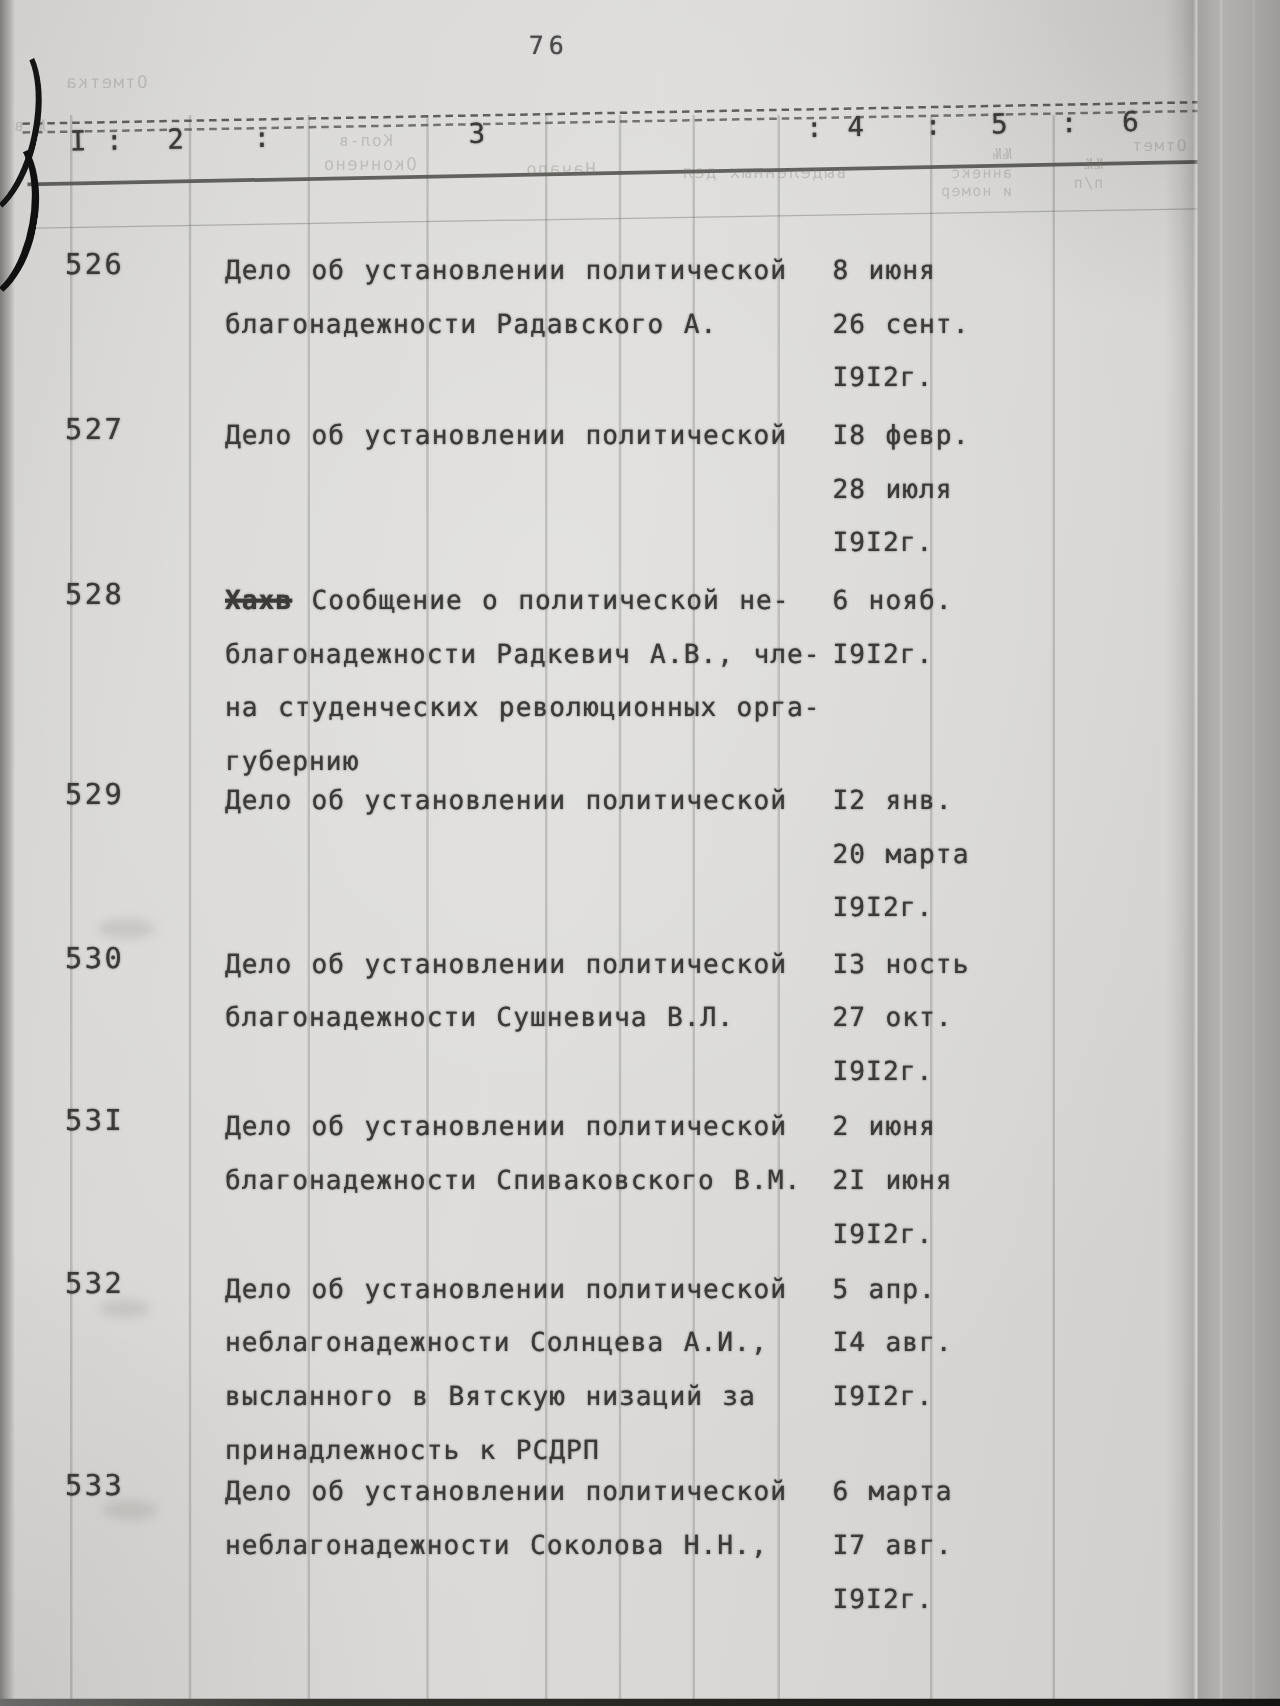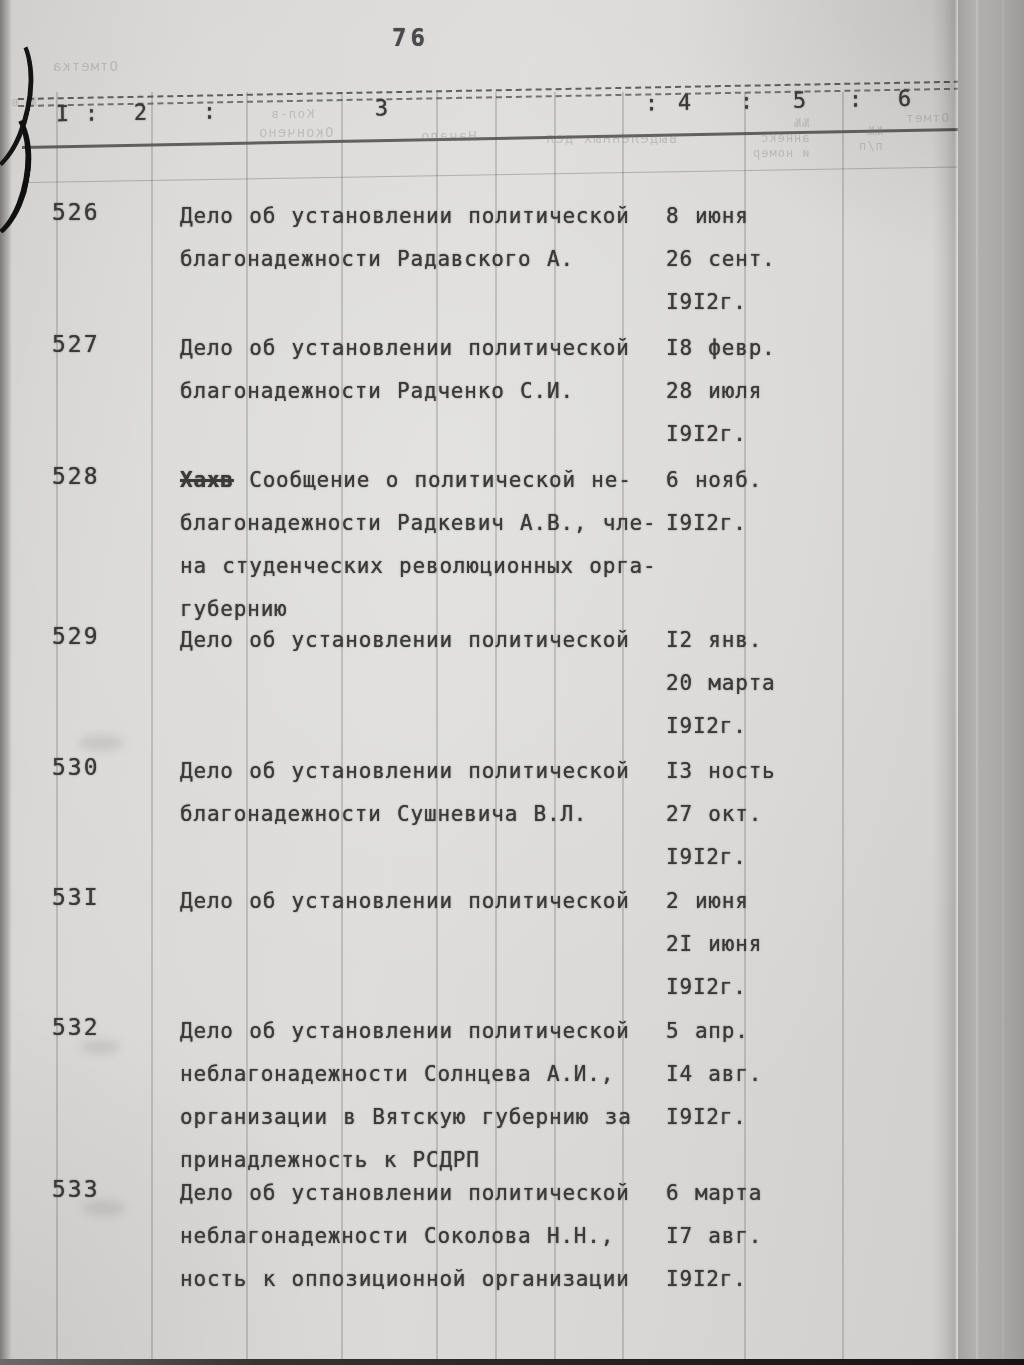--- a/index.html
+++ b/index.html
@@ -37,21 +37,21 @@
   }
   .arc{position:absolute;border:4px solid transparent;border-radius:50%;}
   .arc.a1{left:-42px;top:28px;width:64px;height:140px;border-right-color:#141414;border-right-width:5px;transform:rotate(12deg);}
   .arc.a2{left:-46px;top:104px;width:66px;height:130px;border-right-color:#101010;border-right-width:6px;transform:rotate(10deg);}
   .bottom-edge{
     position:absolute;left:0;bottom:0;width:1024px;height:6px;
     background:linear-gradient(90deg,#6a6a68,#35342f 25%,#23221e 60%,#151412);
   }
   
   .ink{color:#3b3a38;text-shadow:0 0 1px rgba(59,58,56,.9),0 0 2.5px rgba(59,58,56,.22);}
-  .page-number{position:absolute;left:392px;top:24px;font-size:24px;letter-spacing:4px;color:#4b4a4c;text-shadow:0 0 1px rgba(75,74,76,.8);font-weight:bold;}
+  .page-number{position:absolute;left:423px;top:24px;font-size:20px;letter-spacing:4px;color:#4b4a4c;text-shadow:0 0 1px rgba(75,74,76,.8);}
   
   .rule{position:absolute;transform-origin:left center;}
   .rule-top{left:18px;top:98px;width:942px;height:5px;
     border-top:2px dashed rgba(42,42,42,.70);border-bottom:2px dashed rgba(42,42,42,.60);transform:rotate(-1.05deg);}
   .rule-mid{left:22px;top:146px;width:938px;height:0;
     border-top:3px solid rgba(48,48,46,.72);transform:rotate(-1.1deg);}
   .rule-low{left:28px;top:182px;width:930px;height:0;
     border-top:1px solid rgba(100,100,98,.38);transform:rotate(-0.95deg);}
   .colnums{position:absolute;left:20px;top:102px;width:940px;height:34px;transform:rotate(-1.05deg);transform-origin:left center;}
   .colnums span{position:absolute;top:0;font-size:22px;}
@@ -136,21 +136,20 @@
     <div class="row-dates ink">
           <div class="line">8 июня</div>
           <div class="line">26 сент.</div>
           <div class="line">I9I2г.</div>
         </div>
   </div>
       <div class="row" style="top: 308px;">
     <div class="row-no ink">527</div>
     <div class="row-desc ink">
           <div class="line">Дело об установлении политической</div>
-          <div class="line">благонадежности Радченко С.И.</div>
         </div>
     <div class="row-dates ink">
           <div class="line">I8 февр.</div>
           <div class="line">28 июля</div>
           <div class="line">I9I2г.</div>
         </div>
   </div>
       <div class="row" style="top: 440px;">
     <div class="row-no ink">528</div>
     <div class="row-desc ink">
@@ -184,47 +183,47 @@
     <div class="row-dates ink">
           <div class="line">I3 ность</div>
           <div class="line">27 окт.</div>
           <div class="line">I9I2г.</div>
         </div>
   </div>
       <div class="row" style="top: 861px;">
     <div class="row-no ink">53I</div>
     <div class="row-desc ink">
           <div class="line">Дело об установлении политической</div>
+          <div class="line">благонадежности Спиваковского В.М.</div>
         </div>
     <div class="row-dates ink">
           <div class="line">2 июня</div>
           <div class="line">2I июня</div>
           <div class="line">I9I2г.</div>
         </div>
   </div>
       <div class="row" style="top: 991px;">
     <div class="row-no ink">532</div>
     <div class="row-desc ink">
           <div class="line">Дело об установлении политической</div>
           <div class="line">неблагонадежности Солнцева А.И.,</div>
-          <div class="line">организации в Вятскую губернию за</div>
+          <div class="line">высланного в Вятскую низаций за</div>
           <div class="line">принадлежность к РСДРП</div>
         </div>
     <div class="row-dates ink">
           <div class="line">5 апр.</div>
           <div class="line">I4 авг.</div>
           <div class="line">I9I2г.</div>
         </div>
   </div>
       <div class="row" style="top: 1153px;">
     <div class="row-no ink">533</div>
     <div class="row-desc ink">
           <div class="line">Дело об установлении политической</div>
           <div class="line">неблагонадежности Соколова Н.Н.,</div>
-          <div class="line">ность к оппозиционной организации</div>
         </div>
     <div class="row-dates ink">
           <div class="line">6 марта</div>
           <div class="line">I7 авг.</div>
           <div class="line">I9I2г.</div>
         </div>
   </div>
     </div>
 
   <div class="page-edge"></div>

